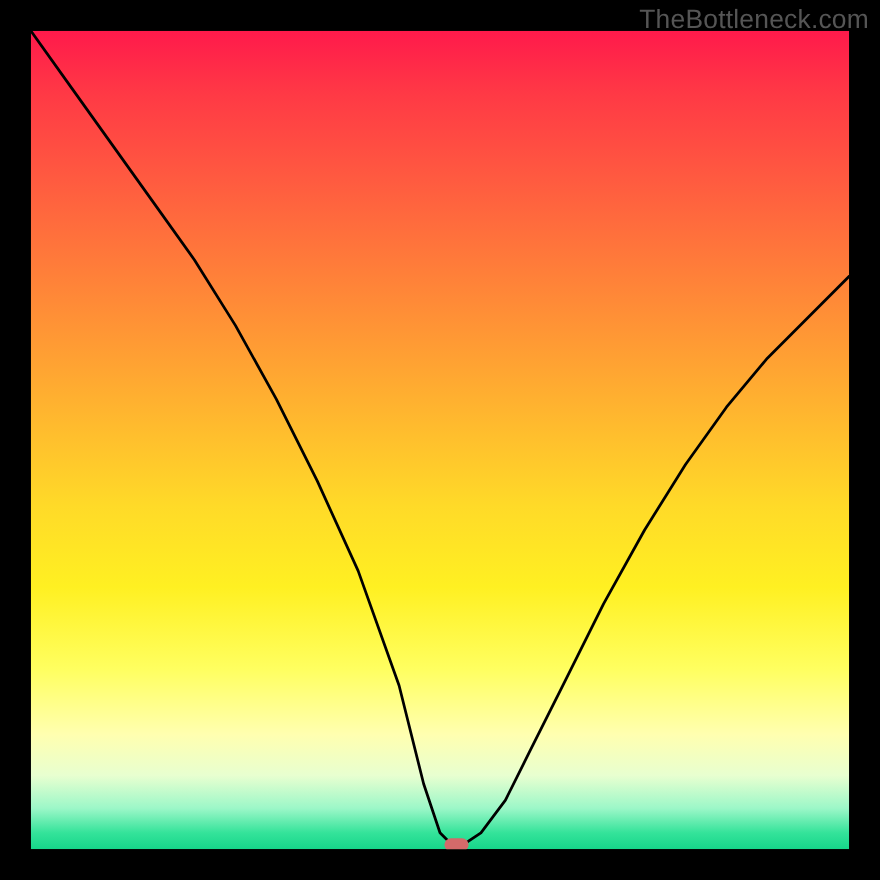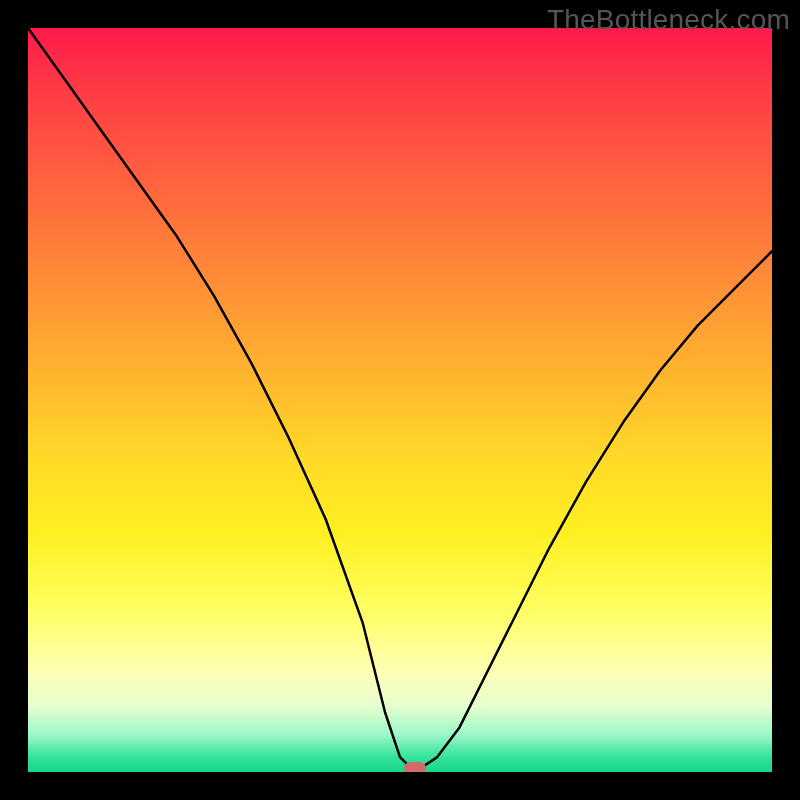--- a/index.html
+++ b/index.html
@@ -15,21 +15,21 @@
     position: relative;
     width: 800px;
     height: 800px;
     background: #000;
   }
   .watermark {
     position: absolute;
     top: 4px;
     right: 10px;
     color: #555;
-    font-size: 28px;
+    font-size: 24px;
     font-weight: 500;
     letter-spacing: 0.2px;
     z-index: 10;
     user-select: none;
   }
   .plot-area {
     position: absolute;
     left: 28px;
     top: 28px;
     width: 744px;

